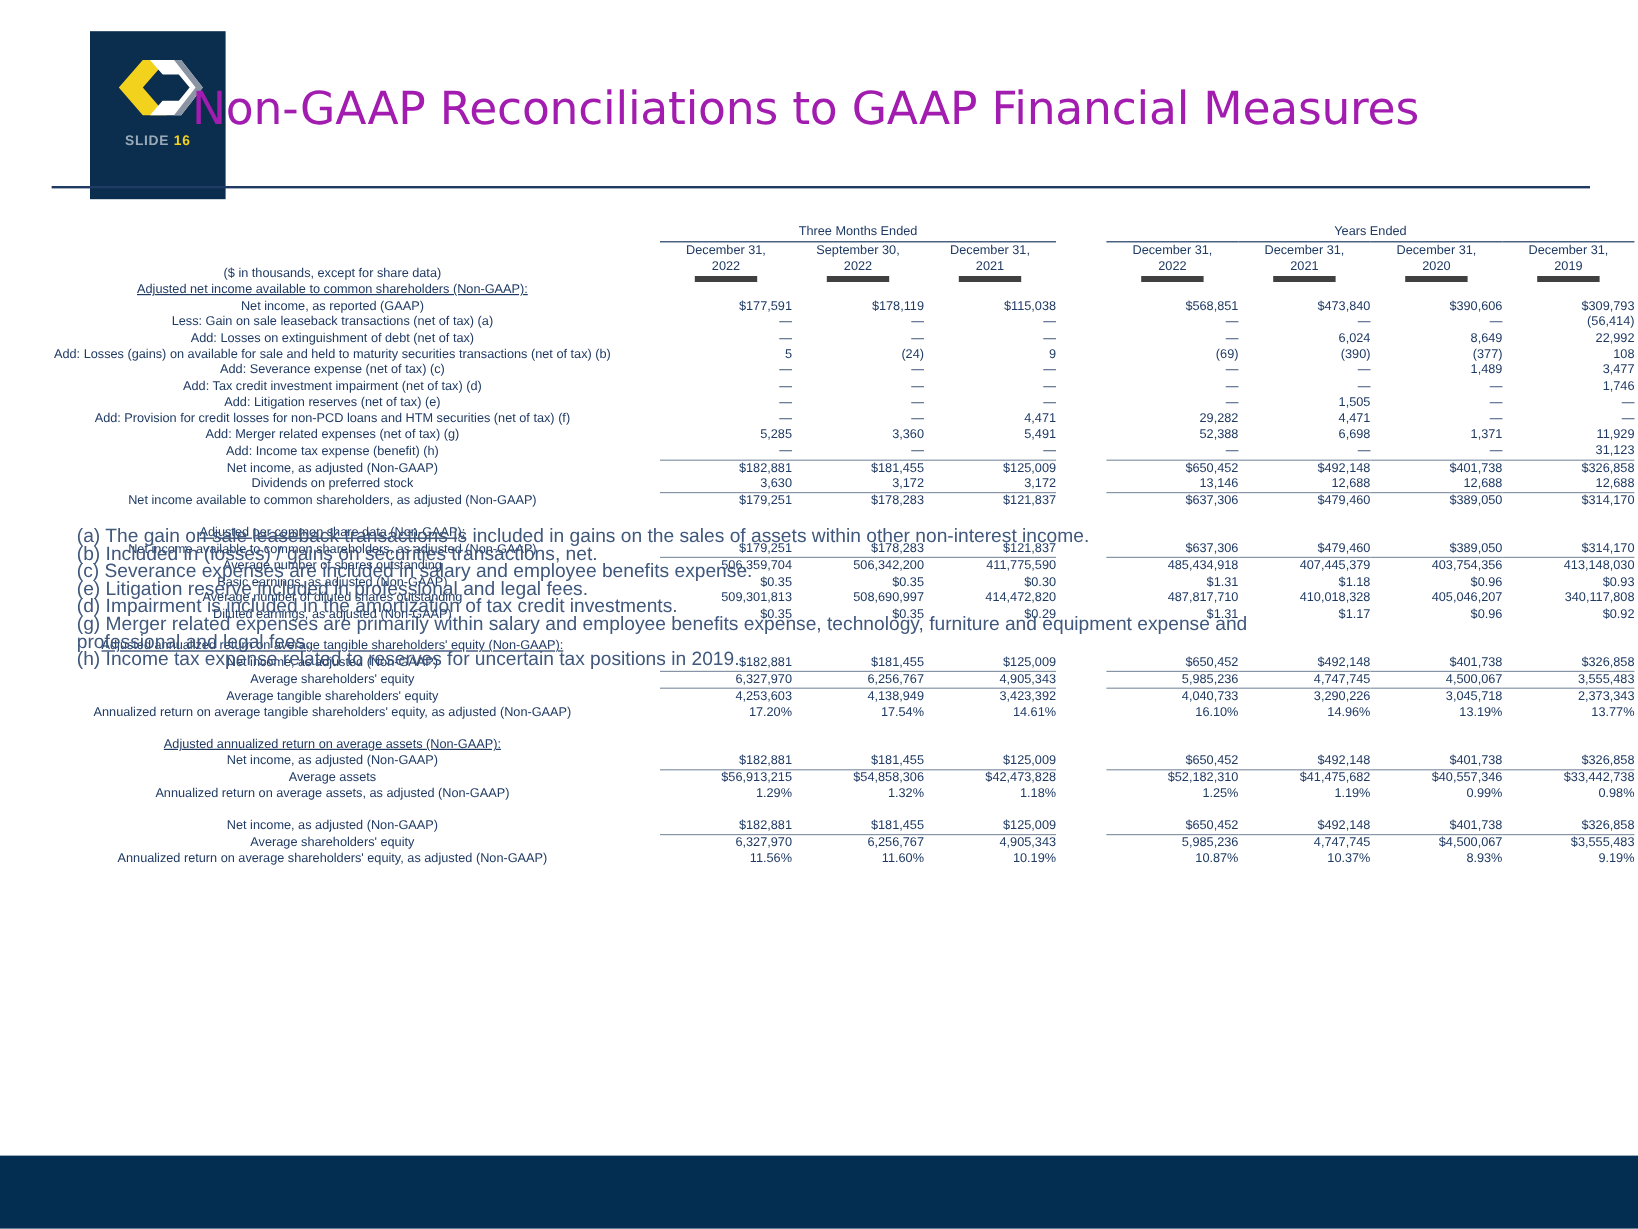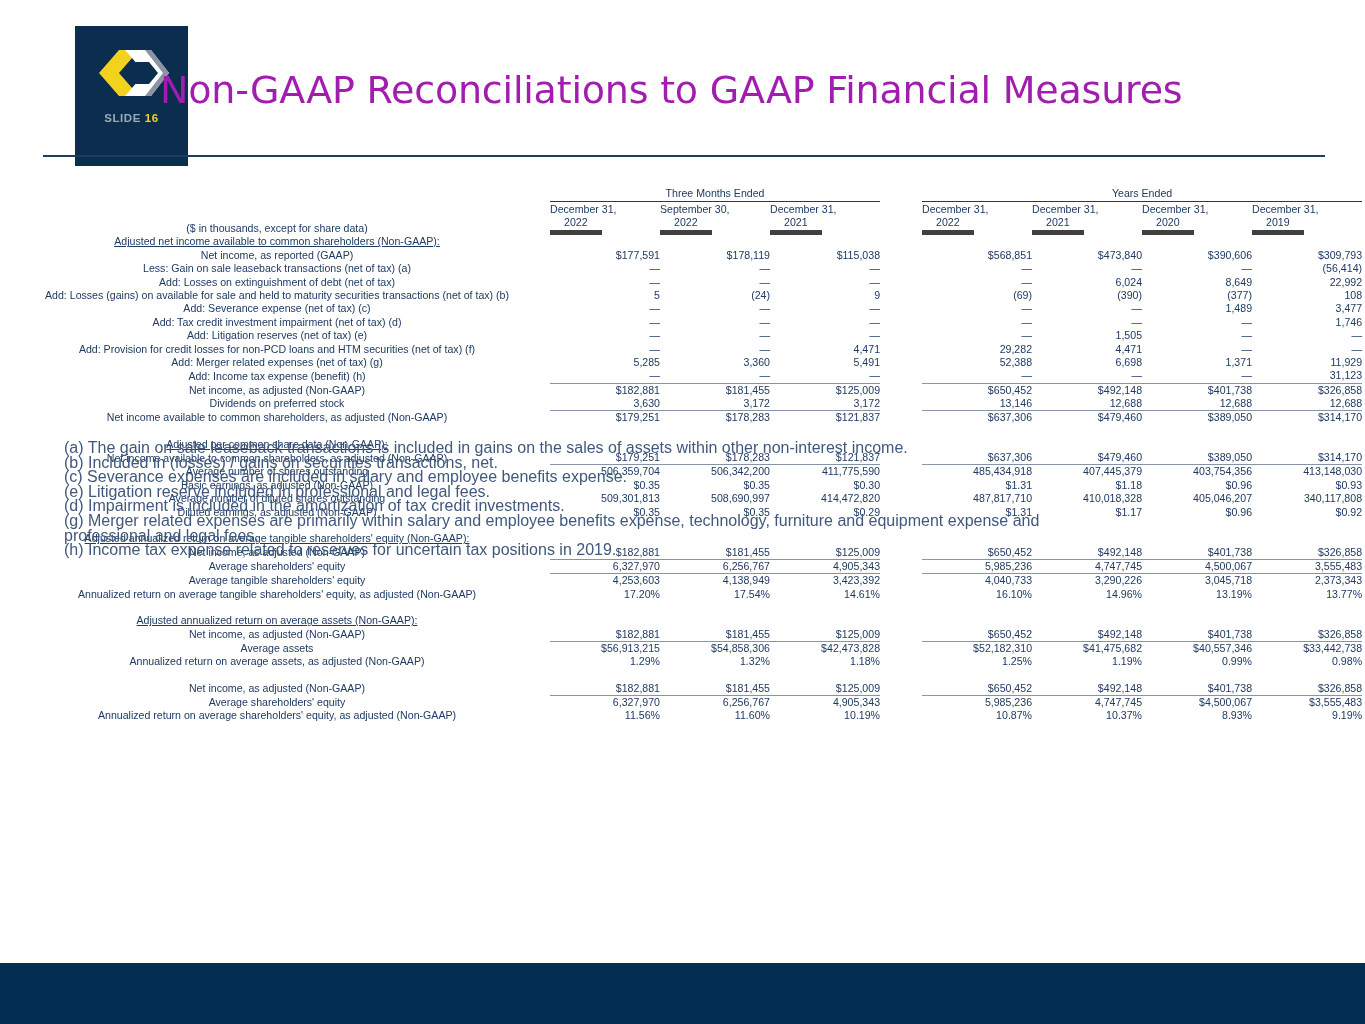--- a/index.html
+++ b/index.html
@@ -55,21 +55,21 @@
   col.num{ width:110px; }
   col.gapbig{ width:42px; }
 
   td.lbl{ text-align:center; padding-left:1px; }
   td.num{ text-align:right; padding-right:9px; }
 
   
   .grp-title{ text-align:center; font-size:10.6px; padding-bottom:1px; }
   .grp-underline{ border-bottom:1px solid #1F3A63; }
 
-  .colhead{ text-align:left; font-size:10.6px; line-height:13px; }
+  .colhead{ text-align:center; font-size:10.6px; line-height:13px; }
   .colhead .l2{ display:inline-block; border-bottom:5px solid #404040; padding:0 14px 1px 14px; }
 
   tr.rowh td{ height:15px; }
   tr.row td{ height:13.4px; }
   tr.spacer td{ height:13px; }
 
   .sect-head{ font-weight:bold; text-decoration:underline; }
   .indent1{ padding-left:28px; }
   .indent2{ padding-left:44px; }
 

